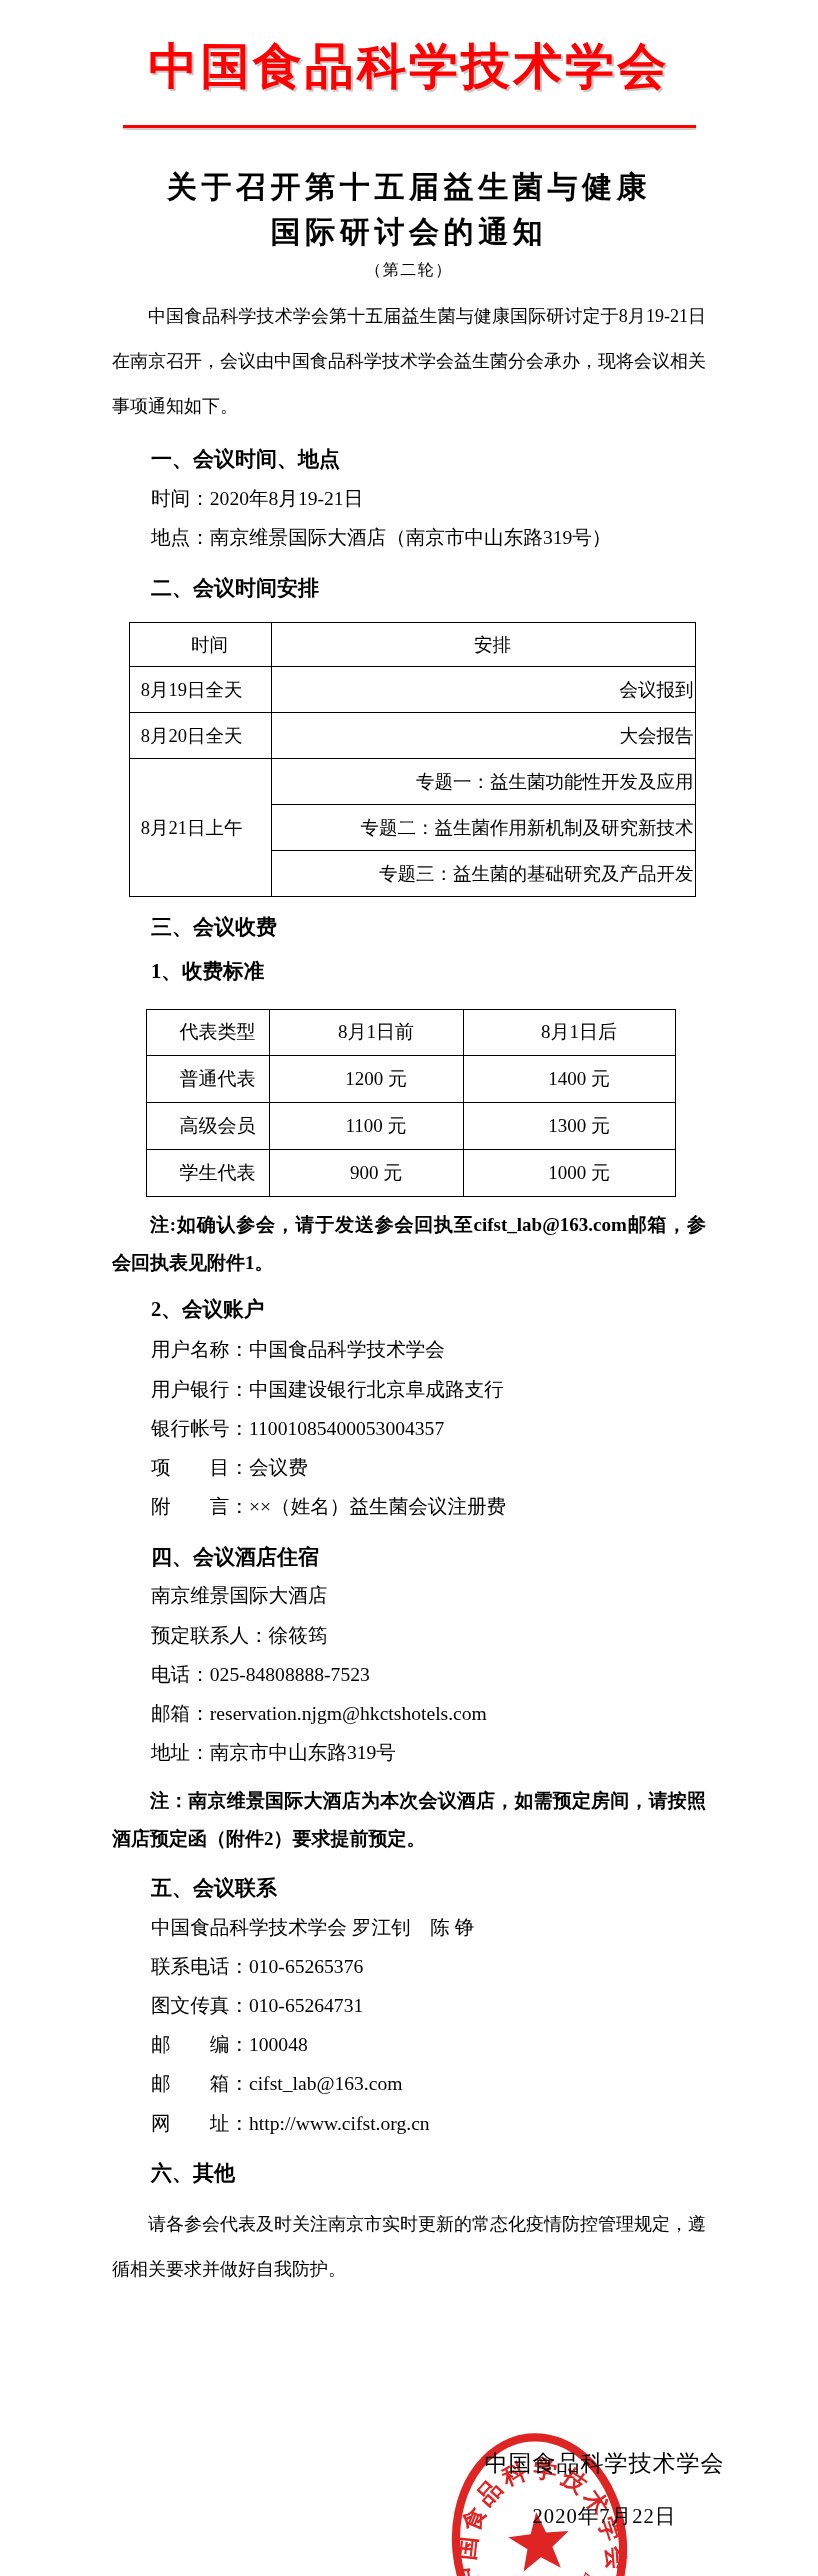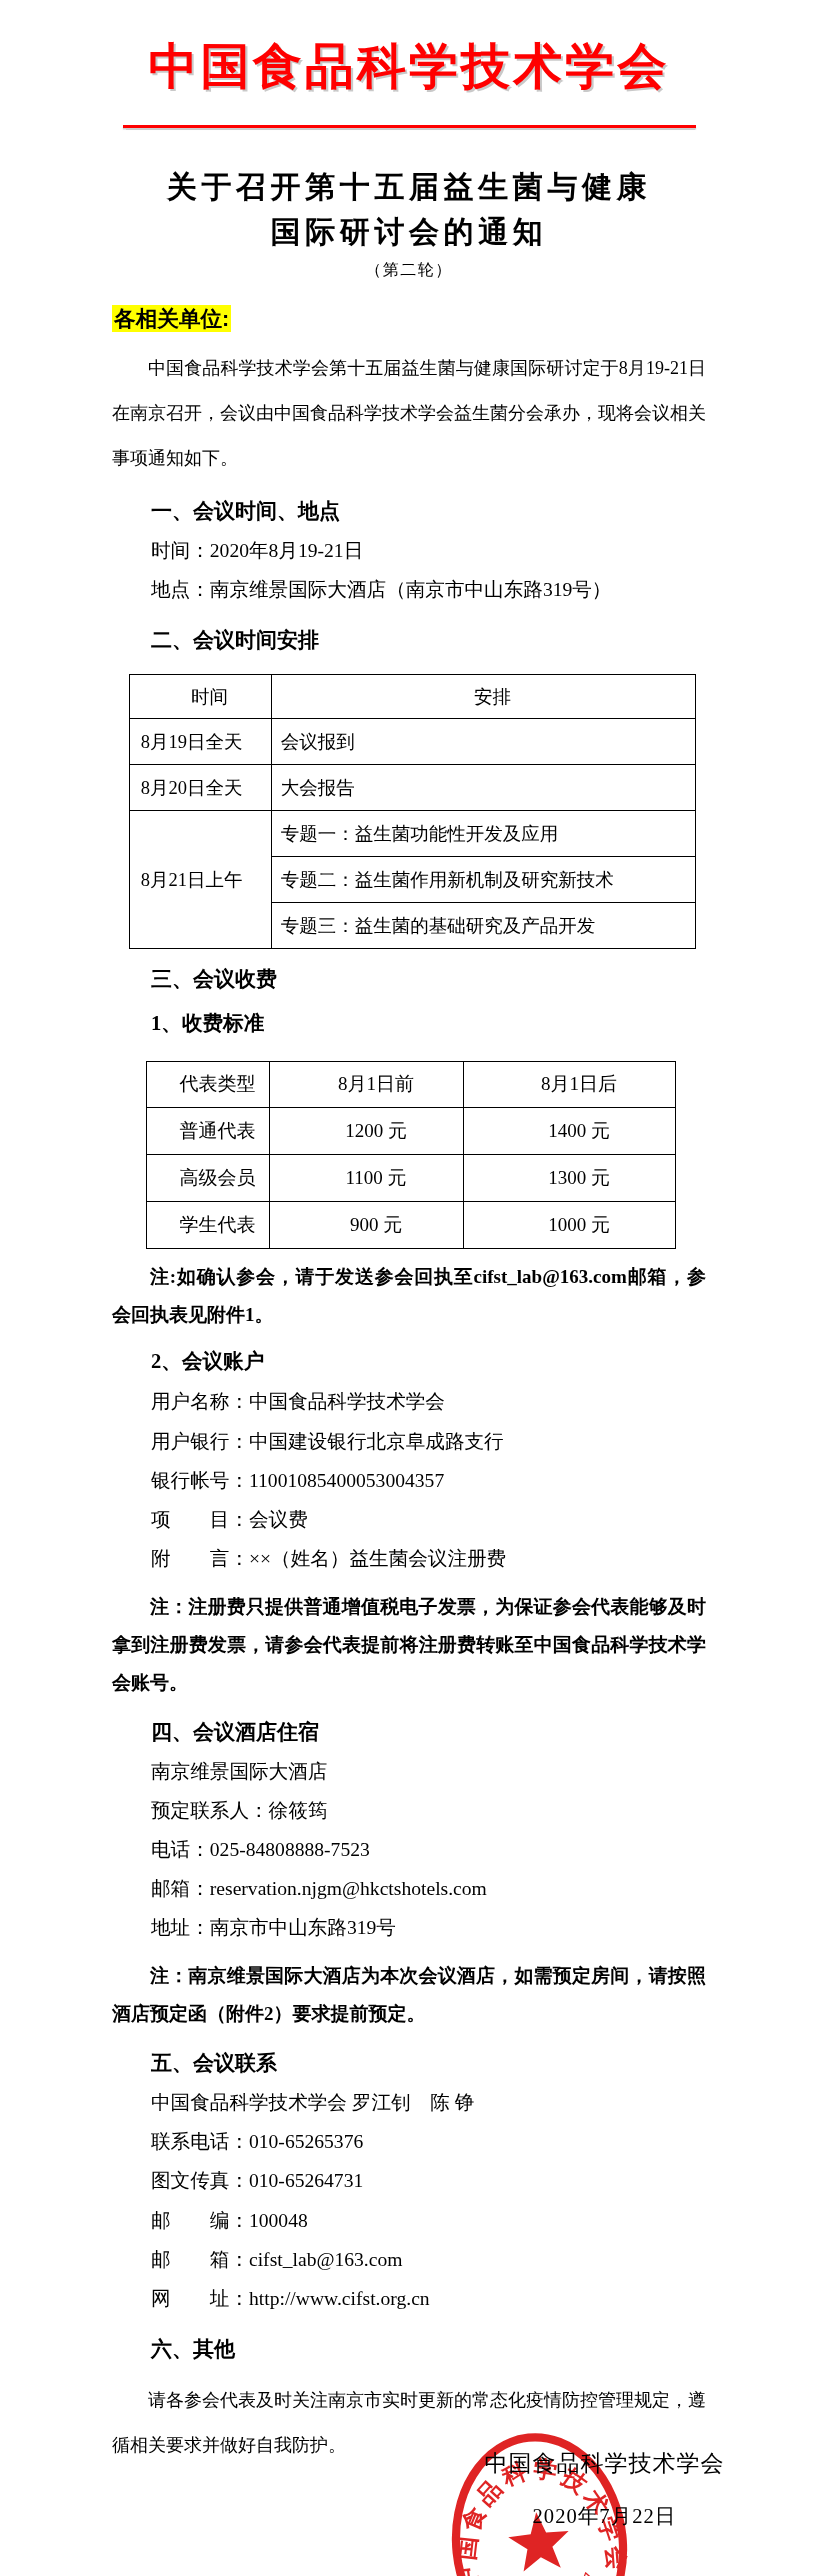--- a/index.html
+++ b/index.html
@@ -99,21 +99,21 @@
 
   
   table{border-collapse:collapse;table-layout:fixed;}
   th,td{border:1.5px solid #000;font-weight:normal;padding-left:20px;}
   .schedule-table{
     margin:17.5px 0 4.1px 16.5px;
     width:567px;
     font-size:18.5px;
   }
   .schedule-table th{height:41px;text-align:center;}
-  .schedule-table td{height:43px;padding-left:9.3px;text-align:left;}
+  .schedule-table td{height:43px;padding-left:9.3px;text-align:right;}
   .schedule-table td.time-cell{text-align:left;padding-left:11.3px;}
   .schedule-table col.c1{width:142px;}
   .fee-table{
     margin:18.5px 0 0 34px;
     width:529px;
     font-size:19px;
     text-align:center;
   }
   .fee-table th{height:43px;}
   .fee-table td{height:44px;}
@@ -149,23 +149,20 @@
   <div class="red-rule"></div>
 
   <div class="content">
 
     <div class="doc-title">
       <div>关于召开第十五届益生菌与健康</div>
       <div>国际研讨会的通知</div>
     </div>
     <div class="round-label">（第二轮）</div>
 
-    <div class="salutation-row">
-      <span class="salutation">各相关单位:</span>
-    </div>
 
     <p class="para">中国食品科学技术学会第十五届益生菌与健康国际研讨定于8月19-21日在南京召开，会议由中国食品科学技术学会益生菌分会承办，现将会议相关事项通知如下。</p>
 
     <div class="sec-heading">一、会议时间、地点</div>
     <div class="line">时间：2020年8月19-21日</div>
     <div class="line">地点：南京维景国际大酒店（南京市中山东路319号）</div>
 
     <div class="sec-heading">二、会议时间安排</div>
     <table class="schedule-table">
       <colgroup>
@@ -230,21 +227,20 @@
     </tbody>
       </table>
     <p class="note">注:如确认参会，请于发送参会回执至cifst_lab@163.com邮箱，参会回执表见附件1。</p>
 
     <div class="sub-heading">2、会议账户</div>
     <div class="line">用户名称：中国食品科学技术学会</div>
     <div class="line">用户银行：中国建设银行北京阜成路支行</div>
     <div class="line">银行帐号：11001085400053004357</div>
     <div class="line">项　　目：会议费</div>
     <div class="line">附　　言：××（姓名）益生菌会议注册费</div>
-    <p class="note">注：注册费只提供普通增值税电子发票，为保证参会代表能够及时拿到注册费发票，请参会代表提前将注册费转账至中国食品科学技术学会账号。</p>
 
     <div class="sec-heading">四、会议酒店住宿</div>
     <div class="line">南京维景国际大酒店</div>
     <div class="line">预定联系人：徐筱筠</div>
     <div class="line">电话：025-84808888-7523</div>
     <div class="line">邮箱：reservation.njgm@hkctshotels.com</div>
     <div class="line">地址：南京市中山东路319号</div>
     <p class="note">注：南京维景国际大酒店为本次会议酒店，如需预定房间，请按照酒店预定函（附件2）要求提前预定。</p>
 
     <div class="sec-heading">五、会议联系</div>

